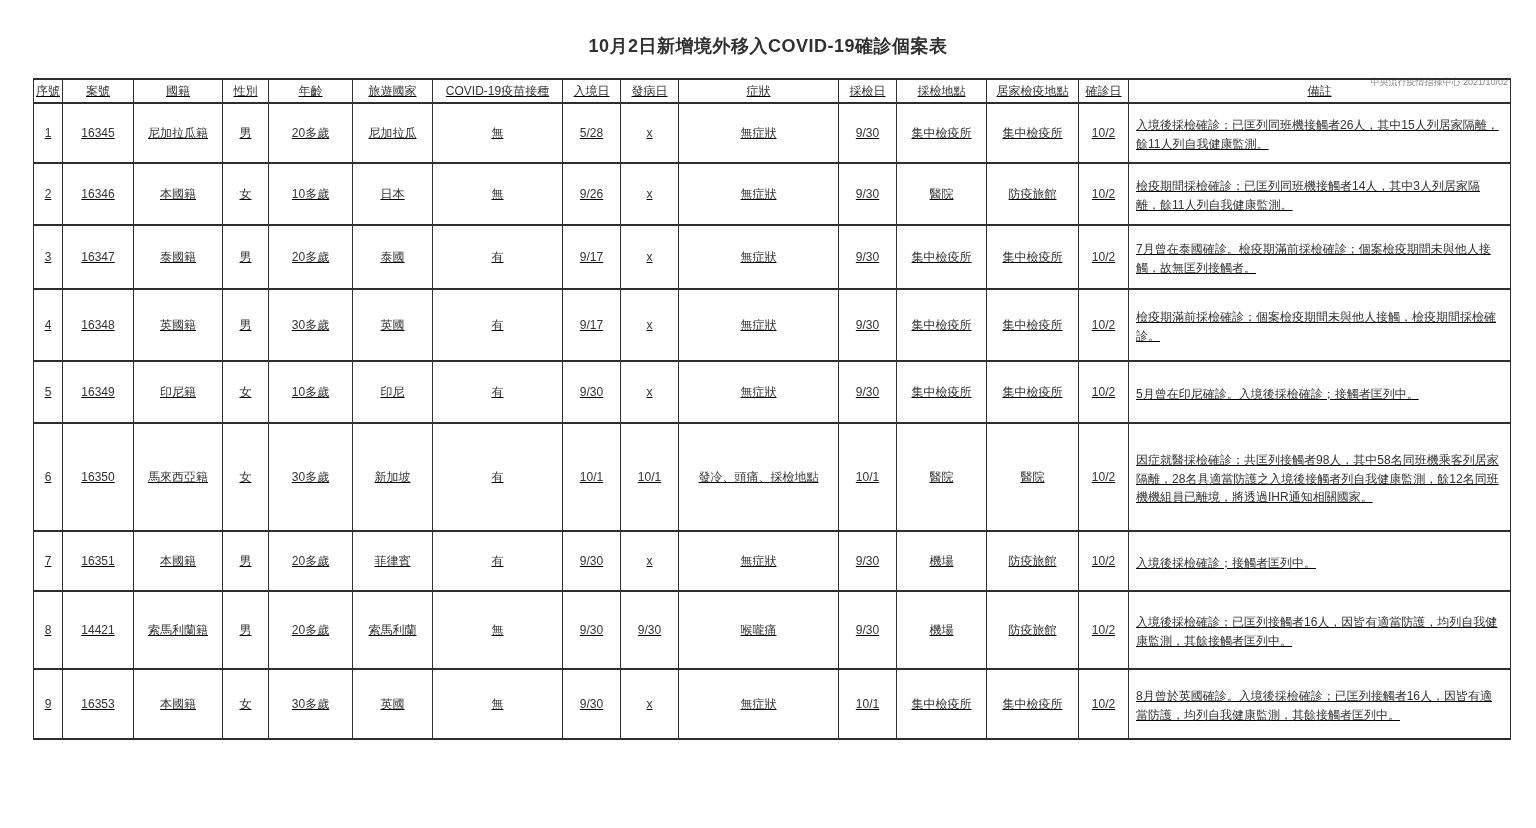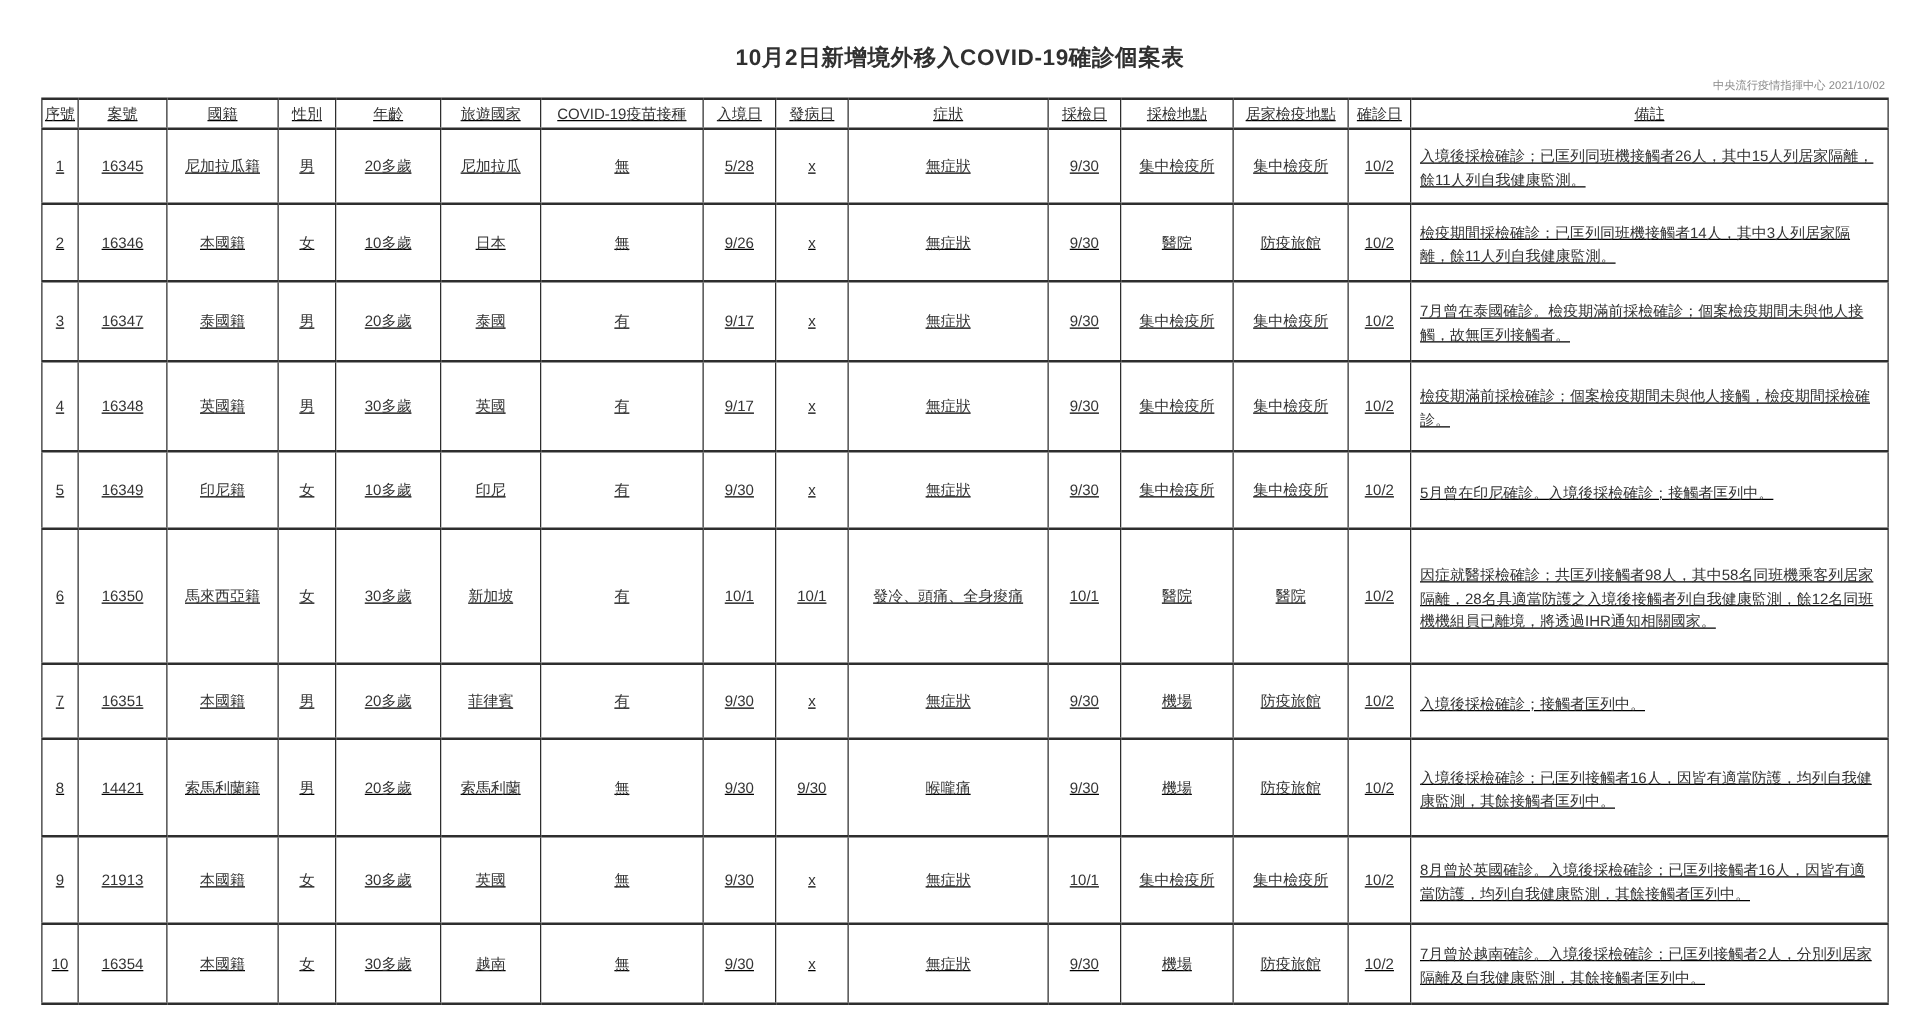--- a/index.html
+++ b/index.html
@@ -22,21 +22,21 @@
     left: 0;
     width: 100%;
     text-align: center;
     font-size: 18px;
     font-weight: bold;
     color: #303030;
     letter-spacing: 0.5px;
   }
   .source-note {
     position: absolute;
-    top: 62px;
+    top: 76px;
     right: 28px;
     font-size: 9px;
     color: #8a8a8a;
   }
   table.case-table {
     position: absolute;
     left: 33px;
     top: 78px;
     width: 1477px;
     border-collapse: collapse;
@@ -203,21 +203,21 @@
         <tr style="height: 108px;">
           <td>6</td>
           <td>16350</td>
           <td>馬來西亞籍</td>
           <td>女</td>
           <td>30多歲</td>
           <td>新加坡</td>
           <td>有</td>
           <td>10/1</td>
           <td>10/1</td>
-          <td>發冷、頭痛、全身痠痛</td>
+          <td>發冷、頭痛、採檢地點</td>
           <td>10/1</td>
           <td>醫院</td>
           <td>醫院</td>
           <td>10/2</td>
           <td class="remarks">因症就醫採檢確診；共匡列接觸者98人，其中58名同班機乘客列居家隔離，28名具適當防護之入境後接觸者列自我健康監測，餘12名同班機機組員已離境，將透過IHR通知相關國家。</td>
         </tr>
         <tr style="height: 60px;">
           <td>7</td>
           <td>16351</td>
           <td>本國籍</td>
@@ -246,47 +246,30 @@
           <td>9/30</td>
           <td>喉嚨痛</td>
           <td>9/30</td>
           <td>機場</td>
           <td>防疫旅館</td>
           <td>10/2</td>
           <td class="remarks">入境後採檢確診；已匡列接觸者16人，因皆有適當防護，均列自我健康監測，其餘接觸者匡列中。</td>
         </tr>
         <tr style="height: 70px;">
           <td>9</td>
-          <td>21913</td>
+          <td>16353</td>
           <td>本國籍</td>
           <td>女</td>
           <td>30多歲</td>
           <td>英國</td>
           <td>無</td>
           <td>9/30</td>
           <td>x</td>
           <td>無症狀</td>
           <td>10/1</td>
           <td>集中檢疫所</td>
           <td>集中檢疫所</td>
           <td>10/2</td>
           <td class="remarks">8月曾於英國確診。入境後採檢確診；已匡列接觸者16人，因皆有適當防護，均列自我健康監測，其餘接觸者匡列中。</td>
-        </tr>
-        <tr style="height: 64px;">
-          <td>10</td>
-          <td>16354</td>
-          <td>本國籍</td>
-          <td>女</td>
-          <td>30多歲</td>
-          <td>越南</td>
-          <td>無</td>
-          <td>9/30</td>
-          <td>x</td>
-          <td>無症狀</td>
-          <td>9/30</td>
-          <td>機場</td>
-          <td>防疫旅館</td>
-          <td>10/2</td>
-          <td class="remarks">7月曾於越南確診。入境後採檢確診；已匡列接觸者2人，分別列居家隔離及自我健康監測，其餘接觸者匡列中。</td>
         </tr>
       </tbody>
   </table>
 </div>
 
 </body></html>

